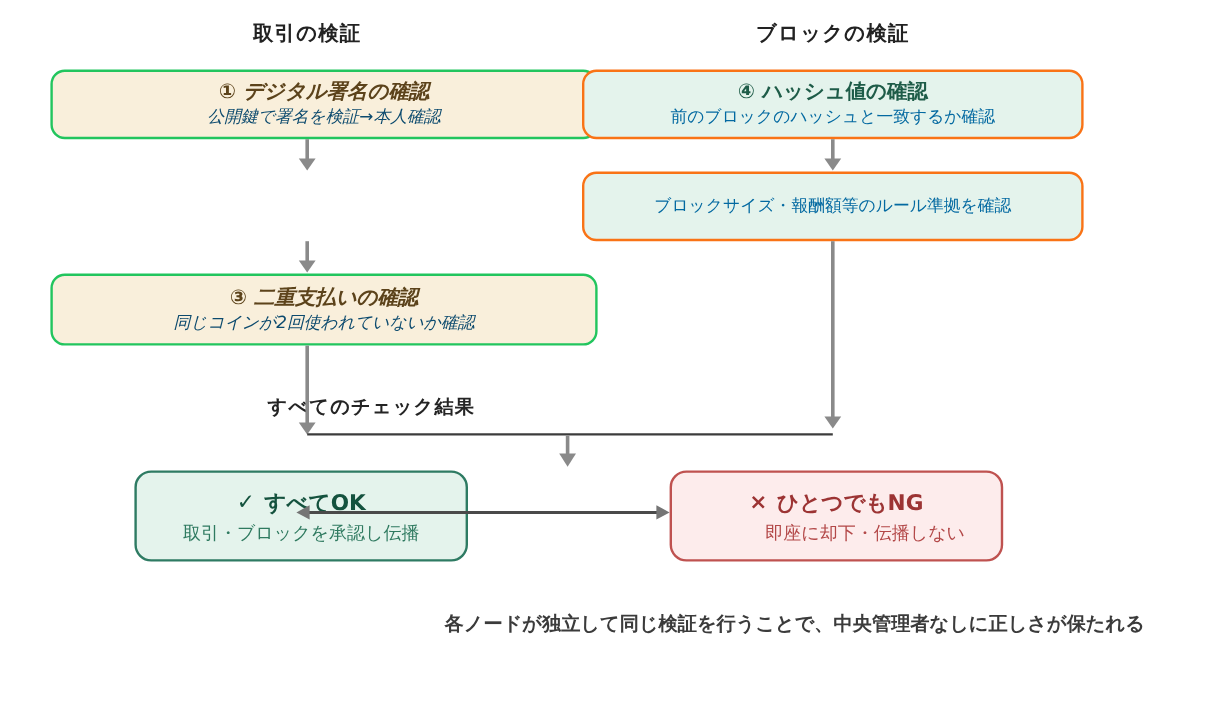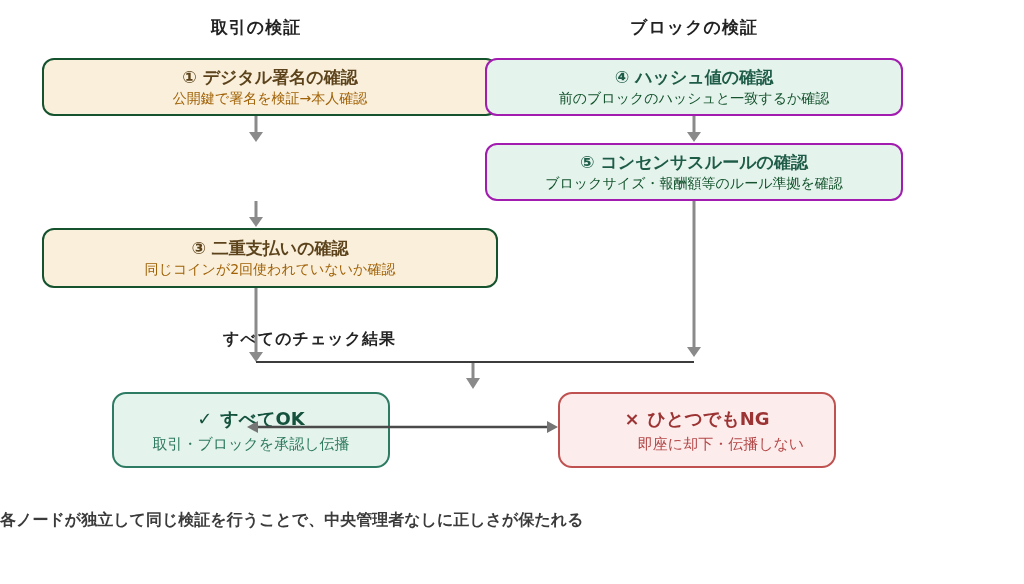--- a/index.html
+++ b/index.html
@@ -11,47 +11,47 @@
     position:absolute;top:16px;height:22px;font-size:17px;font-weight:700;color:#222222;
     text-align:center;letter-spacing:1px;
   }
   .col-header.left{left:42px;width:428px;}
   .col-header.right{left:485px;width:418px;}
   .step-box{
     position:absolute;height:58px;border-radius:12px;box-sizing:border-box;
     display:flex;flex-direction:column;justify-content:center;align-items:center;gap:2px;
     z-index:1;
   }
-  .step-box.orange{left:42px;width:456px;background:#f9efdb;border:2px solid #14532d;}
-  .step-box.teal{left:485px;width:418px;background:#e4f3ec;border:2px solid #a21caf;}
+  .step-box.orange{left:42px;width:456px;background:#f9efdb;border:2px solid #22c55e;font-style:italic;}
+  .step-box.teal{left:485px;width:418px;background:#e4f3ec;border:2px solid #f97316;}
   .step-title{font-size:17px;font-weight:700;line-height:1.15;}
   .step-sub{font-size:14px;font-weight:500;line-height:1.15;}
   .orange .step-title{color:#5c431b;}
-  .orange .step-sub{color:#a16207;}
+  .orange .step-sub{color:#0c4a6e;}
   .teal .step-title{color:#1e5c48;}
-  .teal .step-sub{color:#14532d;}
+  .teal .step-sub{color:#0369a1;}
   .connectors{position:absolute;left:0;top:0;z-index:5;pointer-events:none;}
   .check-label{
     position:absolute;left:223px;top:329px;width:500px;
     font-size:16px;font-weight:700;color:#242424;letter-spacing:1px;z-index:2;
   }
   .outcome{
     position:absolute;top:392px;width:278px;height:76px;border-radius:14px;box-sizing:border-box;
     display:flex;flex-direction:column;justify-content:center;align-items:center;gap:4px;z-index:1;
   }
   .outcome.ok{left:112px;background:#e4f3ec;border:2px solid #2e7b63;}
   .outcome.ng{left:558px;background:#fdecec;border:2px solid #bf5250;}
   .outcome-title{font-size:18px;font-weight:700;display:flex;gap:8px;align-items:center;}
   .outcome-sub{font-size:15px;font-weight:500;}
   .ok .outcome-title{color:#14523e;}
   .ok .outcome-sub{color:#2f7a60;}
   .ng .outcome-title{color:#9c3434;}
   .ng .outcome-sub{color:#b34848;padding-left:48px;}
   .footnotes{
-    position:absolute;left:0;top:505px;width:954px;text-align:left;
+    position:absolute;left:0;top:505px;width:954px;text-align:right;
     font-size:16px;font-weight:700;color:#3b3b3b;line-height:30px;z-index:1;
   }
 </style>
 </head>
 <body>
 
 <div class="canvas">
 
   <div class="col-header left">取引の検証</div>
   <div class="col-header right">ブロックの検証</div>
@@ -63,21 +63,20 @@
   <div class="step-box orange" style="top:228px;height:60px">
     <div class="step-title">③ 二重支払いの確認</div>
     <div class="step-sub">同じコインが2回使われていないか確認</div>
   </div>
 
   <div class="step-box teal" style="top:58px">
     <div class="step-title">④ ハッシュ値の確認</div>
     <div class="step-sub">前のブロックのハッシュと一致するか確認</div>
   </div>
   <div class="step-box teal" style="top:143px">
-    <div class="step-title">⑤ コンセンサスルールの確認</div>
     <div class="step-sub">ブロックサイズ・報酬額等のルール準拠を確認</div>
   </div>
 
   <div class="check-label">すべてのチェック結果</div>
 
   <div class="outcome ok">
     <div class="outcome-title">
       <span>✓</span>
         <span>すべてOK</span>
     </div>

